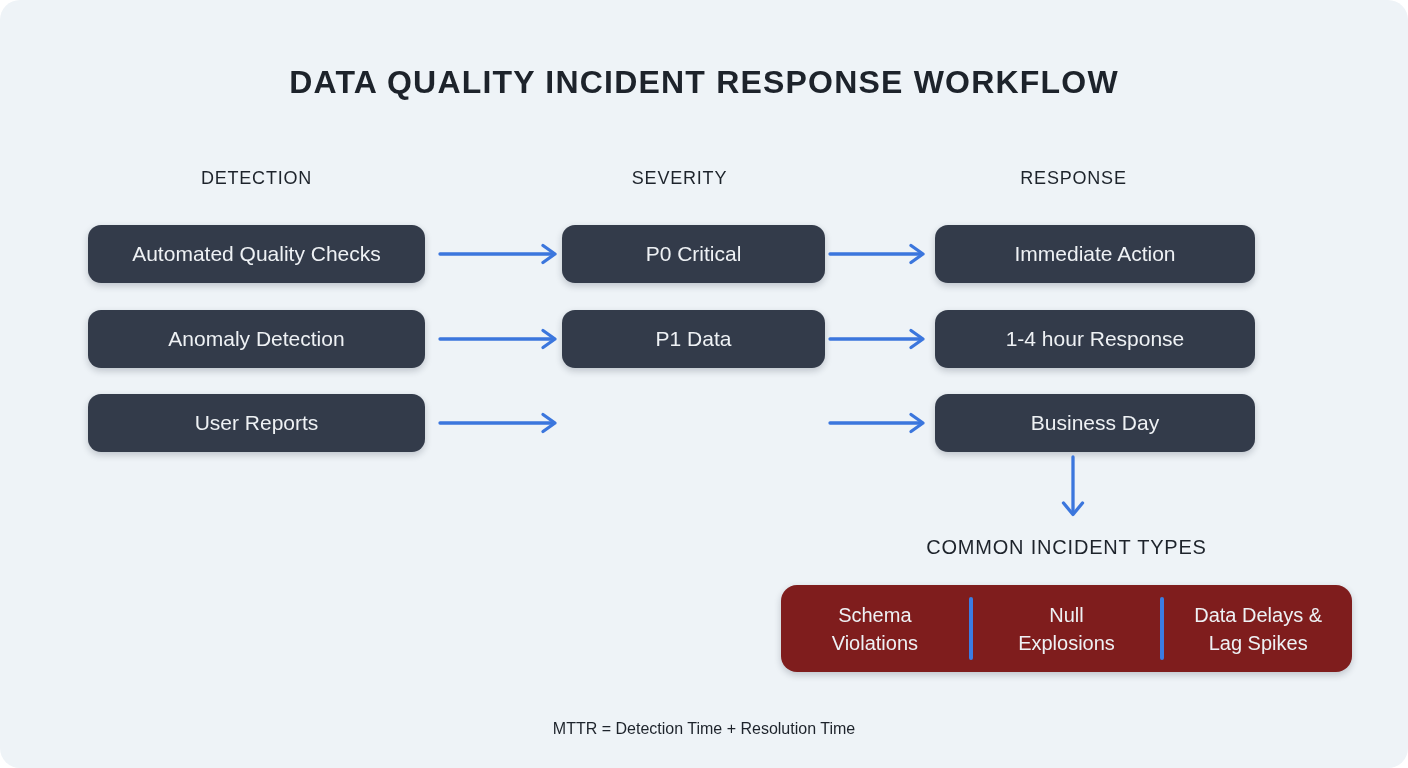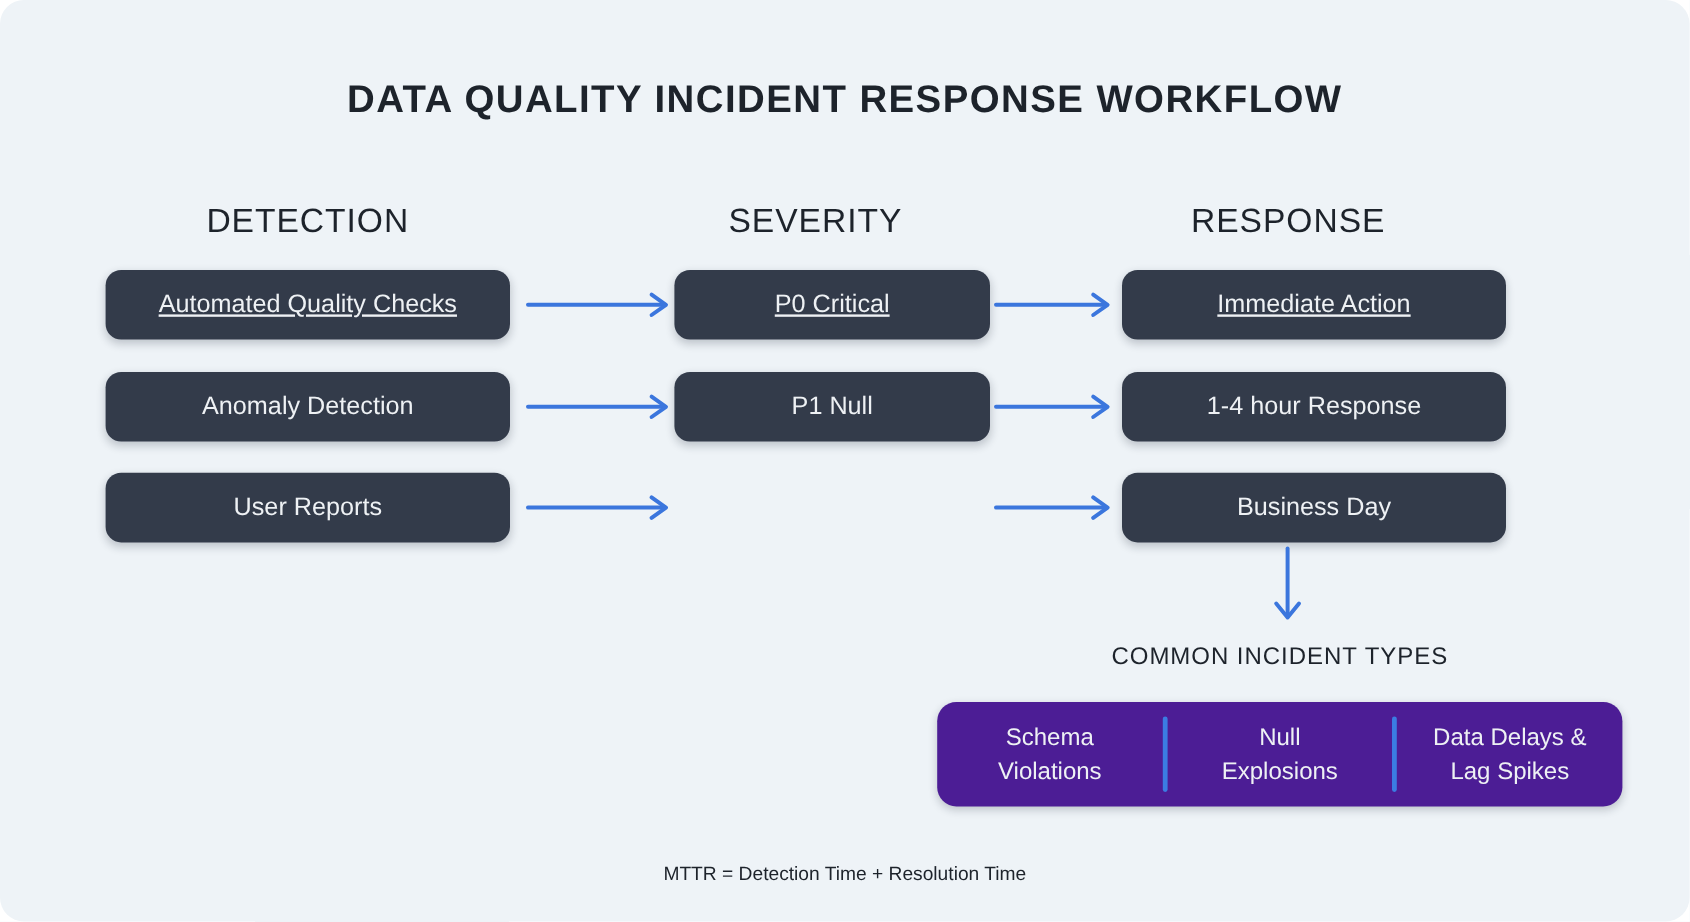--- a/index.html
+++ b/index.html
@@ -27,21 +27,21 @@
     text-align: center;
     font-size: 32px;
     font-weight: 600;
     letter-spacing: 1.2px;
     color: #1d232b;
   }
   .col-header {
     position: absolute;
     top: 168px;
     text-align: center;
-    font-size: 28px;
+    font-size: 18px;
     font-weight: 500;
     letter-spacing: 0.8px;
     color: #1d232b;
   }
   .hdr-det { left: 88px;  width: 337px; }
   .hdr-sev { left: 548px; width: 263px; }
   .hdr-res { left: 935px; width: 277px; }
 
   .node {
     position: absolute;
@@ -51,21 +51,21 @@
     display: flex;
     align-items: center;
     justify-content: center;
     color: #eef1f4;
     font-size: 21px;
     box-shadow: 0 3px 7px rgba(23, 32, 48, 0.22);
   }
   .c-det { left: 88px;  width: 337px; }
   .c-sev { left: 562px; width: 263px; }
   .c-res { left: 935px; width: 320px; }
-  .r1 { top: 225px; text-decoration: underline; }
+  .r1 { top: 225px; }
   .r2 { top: 310px; }
   .r3 { top: 394px; }
 
   .arrow { position: absolute; }
   .arr-a1 { left: 438px; top: 242px; }
   .arr-a2 { left: 438px; top: 327px; }
   .arr-a3 { left: 438px; top: 411px; }
   .arr-b1 { left: 828px; top: 242px; }
   .arr-b2 { left: 828px; top: 327px; }
   .arr-b3 { left: 828px; top: 411px; }
@@ -81,21 +81,21 @@
     font-weight: 500;
     letter-spacing: 0.8px;
     color: #1d232b;
   }
   .incident-box {
     position: absolute;
     top: 585px;
     left: 781px;
     width: 571px;
     height: 87px;
-    background: #4c1d95;
+    background: #7f1d1d;
     border-radius: 16px;
     display: flex;
     align-items: stretch;
     box-shadow: 0 3px 7px rgba(23, 32, 48, 0.22);
   }
   .incident-cell {
     flex: 1;
     display: flex;
     flex-direction: column;
     align-items: center;
@@ -132,21 +132,21 @@
 
   <div class="col-header hdr-det">DETECTION</div>
   <div class="col-header hdr-sev">SEVERITY</div>
   <div class="col-header hdr-res">RESPONSE</div>
 
   <div class="node c-det r1">Automated Quality Checks</div>
   <div class="node c-det r2">Anomaly Detection</div>
   <div class="node c-det r3">User Reports</div>
 
   <div class="node c-sev r1">P0 Critical</div>
-  <div class="node c-sev r2">P1 Null</div>
+  <div class="node c-sev r2">P1 Data</div>
 
   <div class="node c-res r1">Immediate Action</div>
   <div class="node c-res r2">1-4 hour Response</div>
   <div class="node c-res r3">Business Day</div>
 
   <span class="arrow arr-a1"><svg width="122" height="24" viewBox="0 0 122 24">
         <g stroke="#3b76dd" stroke-width="3.3" fill="none" stroke-linecap="round" stroke-linejoin="round">
           <line x1="2" y1="12" x2="114" y2="12"></line>
           <polyline points="105,3.5 117,12 105,20.5"></polyline>
         </g>

